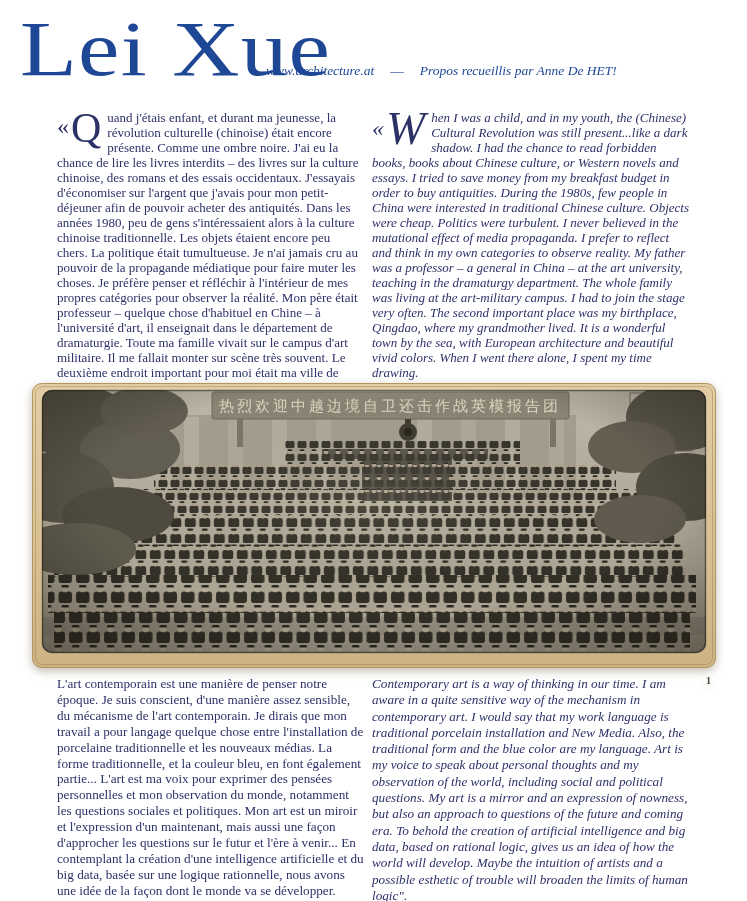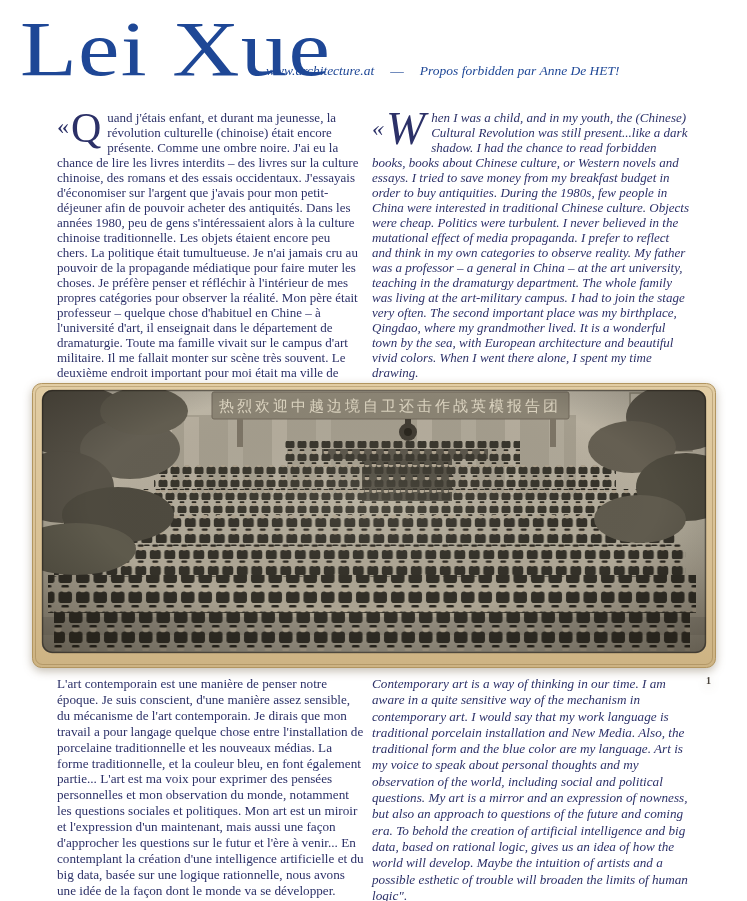--- a/index.html
+++ b/index.html
@@ -39,21 +39,21 @@
            color:#4a443c;font-style:normal;}
   .banner-text{font-family:"DejaVu Sans",sans-serif;}
 </style>
 </head>
 <body>
 
 <div class="page">
 
   <h1 class="title">Lei Xue</h1>
   <div class="subtitle">
-    <span>www.architecture.at</span><span class="dash">—</span><span>Propos forbidden par Anne De HET!</span>
+    <span>www.architecture.at</span><span class="dash">—</span><span>Propos recueillis par Anne De HET!</span>
   </div>
 
   <p class="col fr-top">
     <span class="dc-wrap"><span class="oq">«</span><span class="cap">Q</span></span><span>uand j'étais enfant, et durant ma jeunesse, la révolution culturelle (chinoise) était encore présente. Comme une ombre noire. J'ai eu la chance de lire les livres interdits – des livres sur la culture chinoise, des romans et des essais occidentaux. J'essayais d'économiser sur l'argent que j'avais pour mon petit-déjeuner afin de pouvoir acheter des antiquités. Dans les années 1980, peu de gens s'intéressaient alors à la culture chinoise traditionnelle. Les objets étaient encore peu chers. La politique était tumultueuse. Je n'ai jamais cru au pouvoir de la propagande médiatique pour faire muter les choses. Je préfère penser et réfléchir à l'intérieur de mes propres catégories pour observer la réalité. Mon père était professeur – quelque chose d'habituel en Chine – à l'université d'art, il enseignait dans le département de dramaturgie. Toute ma famille vivait sur le campus d'art militaire. Il me fallait monter sur scène très souvent. Le deuxième endroit important pour moi était ma ville de naissance, Qingsao, où vivait ma grand-mère. C'est une magnifique ville au bord de la mer, avec une architecture européenne et de belles couleurs vives. Quand j'y étais seul je passais mon temps à dessiner.</span>
   </p>
 
   <p class="col en-top">
     <span class="dc-wrap"><span class="oq">«</span><span class="cap">W</span></span><span>hen I was a child, and in my youth, the (Chinese) Cultural Revolution was still present...like a dark shadow. I had the chance to read forbidden books, books about Chinese culture, or Western novels and essays. I tried to save money from my breakfast budget in order to buy antiquities. During the 1980s, few people in China were interested in traditional Chinese culture. Objects were cheap. Politics were turbulent. I never believed in the mutational effect of media propaganda. I prefer to reflect and think in my own categories to observe reality. My father was a professor – a general in China – at the art university, teaching in the dramaturgy department. The whole family was living at the art-military campus. I had to join the stage very often. The second important place was my birthplace, Qingdao, where my grandmother lived. It is a wonderful town by the sea, with European architecture and beautiful vivid colors. When I went there alone, I spent my time drawing.</span>
   </p>
 

